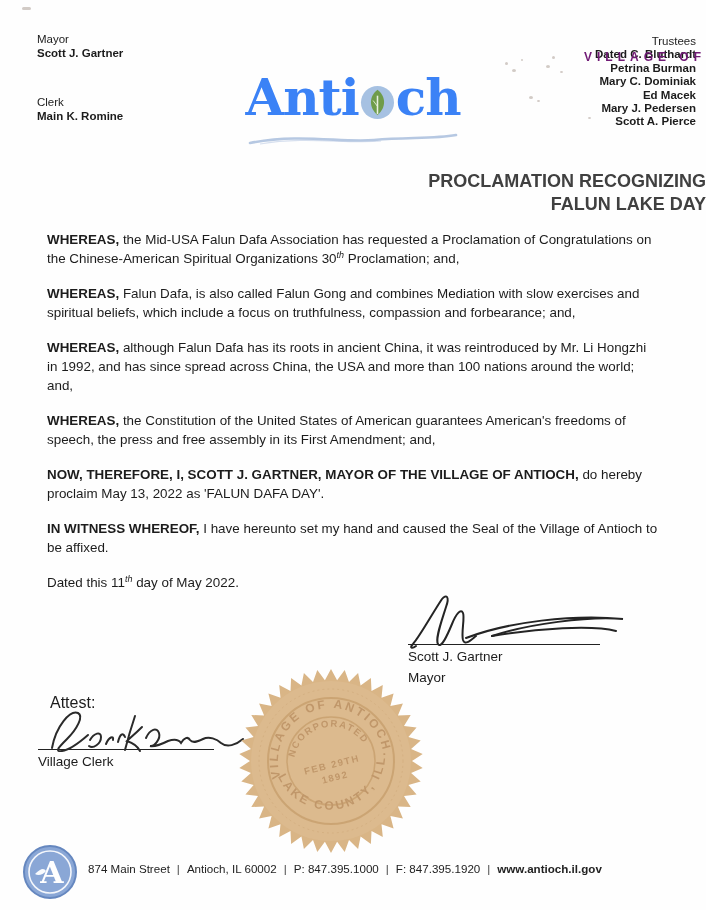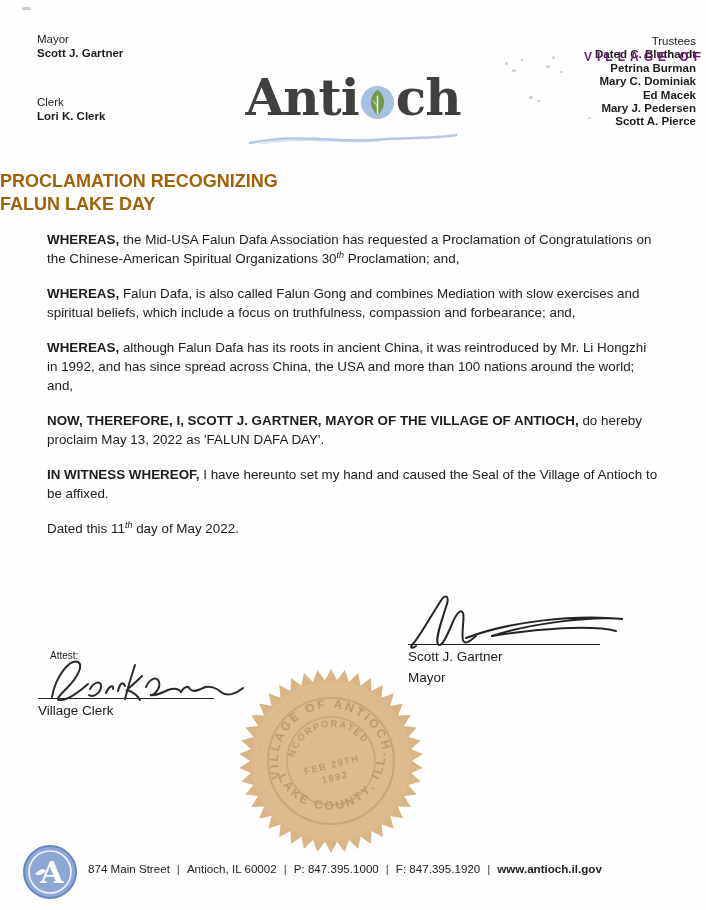--- a/index.html
+++ b/index.html
@@ -14,37 +14,37 @@
   .officials .name{font-weight:bold;}
   .mayor-block{top:33px;}
   .clerk-block{top:96px;}
   .trustees{position:absolute;right:10px;top:35px;text-align:right;font-size:11.5px;line-height:13.4px;}
   .trustees .t-label{font-weight:normal;}
   .trustees .t-name{font-weight:bold;display:block;}
   
   .logo{position:absolute;left:0;right:0;top:50px;text-align:center;}
   .village-of{font-size:12px;letter-spacing:5px;color:#701a75;font-weight:bold;text-align:right;}
   .word-row{margin-top:2px;display:flex;justify-content:center;align-items:center;height:62px;}
-  .antioch-txt{font-family:"DejaVu Serif","Liberation Serif",serif;font-weight:bold;font-size:50px;color:#404040;letter-spacing:-1px;text-align:right;}
+  .antioch-txt{font-family:"DejaVu Serif","Liberation Serif",serif;font-weight:bold;font-size:50px;color:#3b82f6;letter-spacing:-1px;text-align:right;}
   .leaf-o{width:35px;height:35px;margin:10px 1px 0 1px;flex:0 0 auto;}
   .swoosh{margin-top:2px;}
   
-  .doc-title{position:absolute;left:0;right:0;top:170px;text-align:left;font-weight:bold;font-size:18px;line-height:23px;color:#a16207;}
+  .doc-title{position:absolute;left:0;right:0;top:170px;text-align:right;font-weight:bold;font-size:18px;line-height:23px;color:#404040;}
   
   .body-text{position:absolute;left:47px;top:230px;width:612px;font-size:13.4px;line-height:19px;}
   .body-text p{margin:0 0 16px 0;}
   .body-text b{font-weight:bold;}
   sup{font-size:9px;vertical-align:super;line-height:0;font-style:italic;}
   
   .sig-mayor{position:absolute;left:408px;top:592px;width:250px;}
   .sig-mayor svg{display:block;}
   .sig-line{height:0;border-bottom:1.4px solid #222;}
   .sig-name{font-size:13.5px;line-height:18px;margin-top:3px;}
   .attest{position:absolute;left:38px;top:650px;width:240px;}
-  .attest-label{font-size:10px;margin-left:12px;}
+  .attest-label{font-size:16px;margin-left:12px;margin-top:44px;}
   .attest svg{display:block;margin-top:-4px;}
   
   .seal{position:absolute;left:238px;top:668px;width:186px;height:186px;}
   
   .footer-logo{position:absolute;left:22px;top:844px;width:56px;height:56px;}
   .footer-text{position:absolute;left:88px;top:862px;width:530px;font-size:11.6px;color:#222;}
   .footer-text .sep{margin:0 7px;color:#444;}
   
   .smudge{position:absolute;border-radius:50%;background:rgba(130,110,95,.35);}
 </style>
@@ -63,21 +63,21 @@
   <div class="smudge" style="left:529px;top:96px;width:4px;height:3px;"></div>
   <div class="smudge" style="left:537px;top:100px;width:3px;height:2px;"></div>
   <div class="smudge" style="left:588px;top:117px;width:3px;height:2px;"></div>
 
   <div class="officials mayor-block">
     <div class="role">Mayor</div>
     <div class="name">Scott J. Gartner</div>
   </div>
   <div class="officials clerk-block">
     <div class="role">Clerk</div>
-    <div class="name">Lori K. Clerk</div>
+    <div class="name">Main K. Romine</div>
   </div>
 
   <div class="trustees">
     <span class="t-label">Trustees</span>
     <span class="t-name">Dated C. Bluthardt</span>
     <span class="t-name">Petrina Burman</span>
     <span class="t-name">Mary C. Dominiak</span>
     <span class="t-name">Ed Macek</span>
     <span class="t-name">Mary J. Pedersen</span>
     <span class="t-name">Scott A. Pierce</span>
@@ -105,20 +105,21 @@
 
   <div class="doc-title">
     <div>PROCLAMATION RECOGNIZING</div>
     <div>FALUN LAKE DAY</div>
   </div>
 
   <div class="body-text">
     <p><b>WHEREAS,</b><span> the Mid-USA Falun Dafa Association has requested a Proclamation of Congratulations on the Chinese-American Spiritual Organizations 30</span><sup>th</sup><span> Proclamation; and,</span></p>
     <p><b>WHEREAS,</b><span> Falun Dafa, is also called Falun Gong and combines Mediation with slow exercises and spiritual beliefs, which include a focus on truthfulness, compassion and forbearance; and,</span></p>
     <p><b>WHEREAS,</b><span> although Falun Dafa has its roots in ancient China, it was reintroduced by Mr. Li Hongzhi in 1992, and has since spread across China, the USA and more than 100 nations around the world; and,</span></p>
+    <p><b>WHEREAS,</b><span> the Constitution of the United States of American guarantees American's freedoms of speech, the press and free assembly in its First Amendment; and,</span></p>
     <p><b>NOW, THEREFORE, I, SCOTT J. GARTNER, MAYOR OF THE VILLAGE OF ANTIOCH,</b><span> do hereby proclaim May 13, 2022 as 'FALUN DAFA DAY'.</span></p>
     <p><b>IN WITNESS WHEREOF,</b><span> I have hereunto set my hand and caused the Seal of the Village of Antioch to be affixed.</span></p>
     <p><span>Dated this 11</span><sup>th</sup><span> day of May 2022.</span></p>
   </div>
 
   <div class="sig-mayor">
     <svg width="235" height="58" viewBox="0 0 235 58">
       <g stroke="#242424" stroke-width="2" fill="none" stroke-linecap="round">
         <path d="M8,54 C4,57 1,56 5,52 C12,44 24,22 34,7 C38,2 42,4 38,15 C33,31 27,47 30,52 C33,57 39,44 44,32 C48,22 53,16 55,21 C57,26 53,41 55,48 C57,54 63,48 68,44"></path>
         <path d="M58,46 C100,30 165,22 215,27 C180,24 120,32 84,44"></path>

